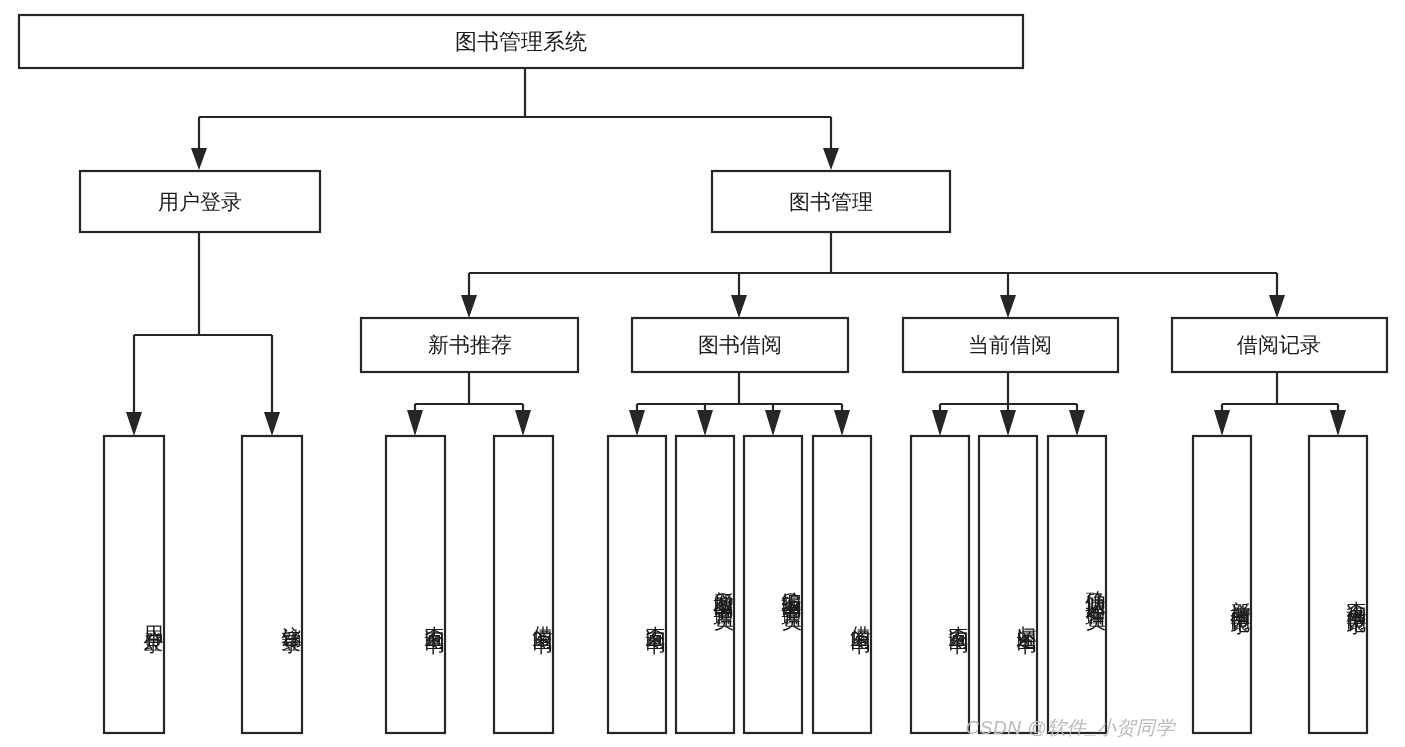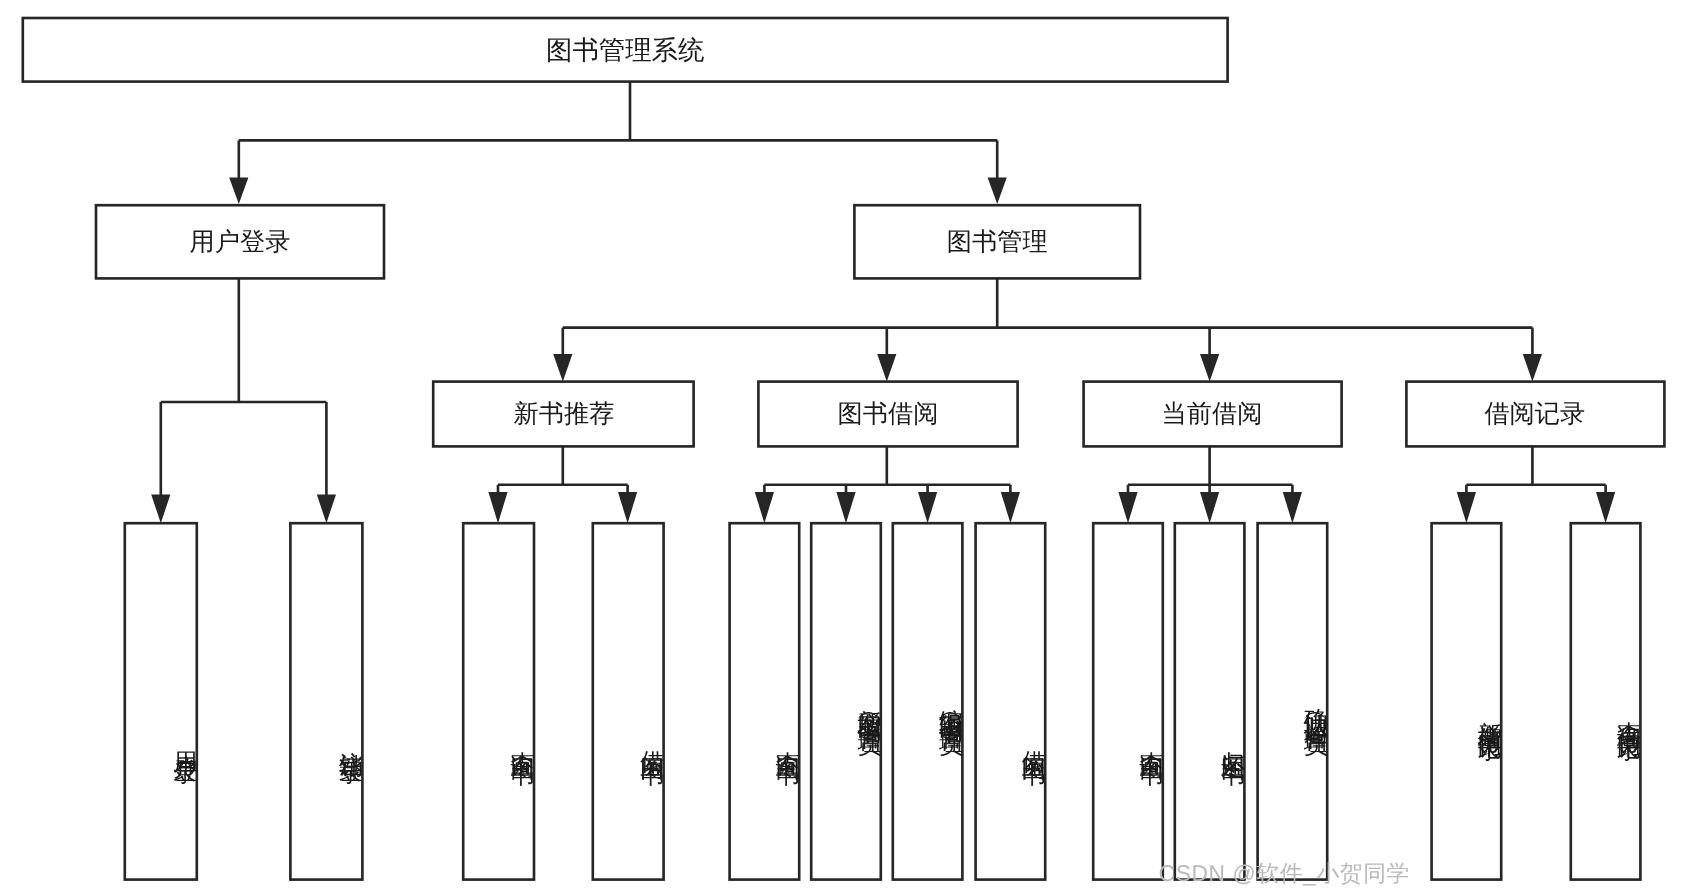--- a/index.html
+++ b/index.html
@@ -72,20 +72,21 @@
   }
   .watermark {
     position: absolute;
     right: 8px;
     bottom: 6px;
     font-family: "Liberation Sans", "DejaVu Sans", sans-serif;
     font-size: 19px;
     color: #b9b9b9;
     letter-spacing: 0.5px;
     white-space: nowrap;
+    font-style: italic;
   }
 </style>
 </head>
 <body>
 
 <div id="diagram-root">
 
   <svg id="flow-svg" viewBox="0 0 1405 747">
 
     <g>

